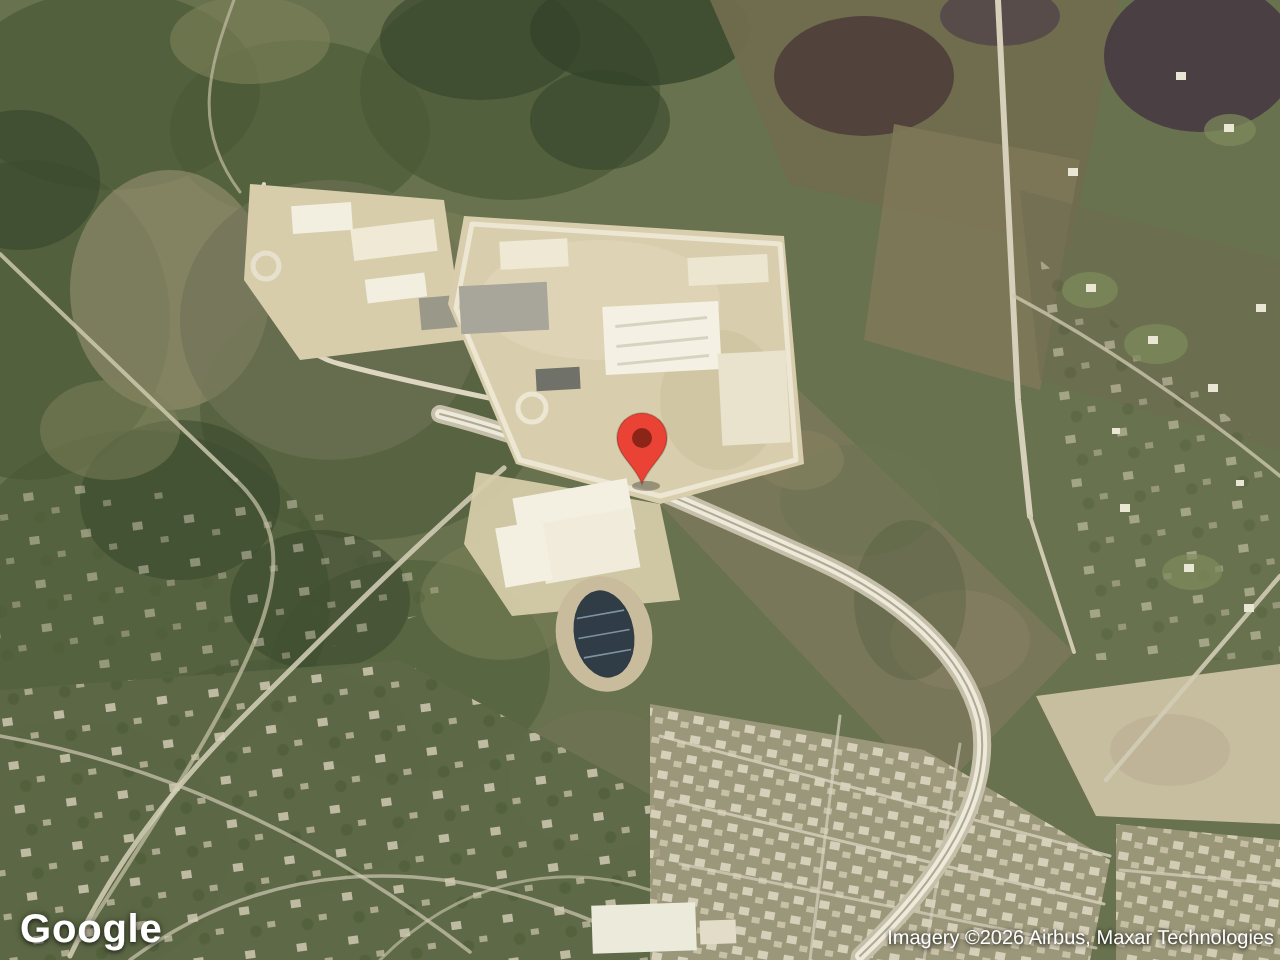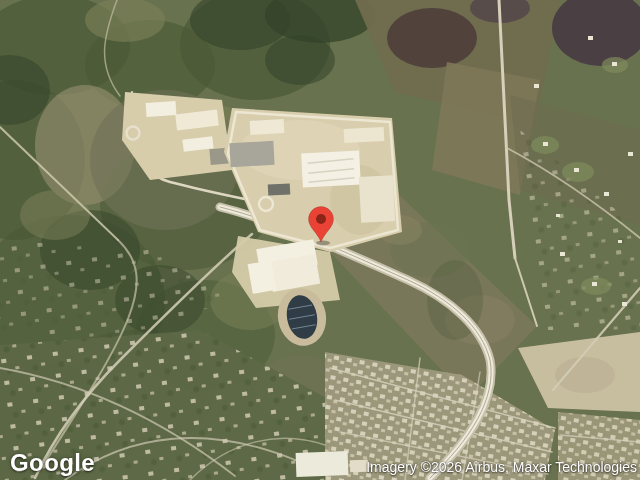--- a/index.html
+++ b/index.html
@@ -2,27 +2,27 @@
 <html><head>
 <meta charset="utf-8">
 <style>
   html,body{margin:0;padding:0;background:#222;}
   .stage{
     position:relative;width:640px;height:480px;overflow:hidden;
     font-family:"Liberation Sans",sans-serif;background:#68724e;cursor:grab;
   }
   .stage svg{display:block;}
   .google-logo{
-    position:absolute;left:10px;bottom:4px;color:#fff;font-size:24px;
+    position:absolute;left:10px;bottom:4px;color:#fff;font-size:20px;
     font-weight:600;letter-spacing:.4px;
     text-shadow:0 1px 2px rgba(0,0,0,.55),0 0 4px rgba(0,0,0,.35);
     cursor:pointer;user-select:none;line-height:1.1;
   }
   .attribution{
-    position:absolute;right:3px;bottom:5px;color:#fff;font-size:14px;
+    position:absolute;right:3px;bottom:5px;color:#fff;font-size:10px;
     text-shadow:0 0 2px rgba(0,0,0,.7),0 1px 2px rgba(0,0,0,.5);
     user-select:none;white-space:nowrap;
   }
 </style>
 </head>
 <body>
 
 <div class="stage">
 
 <svg width="640" height="480" viewBox="0 0 640 480" xmlns="http://www.w3.org/2000/svg">

